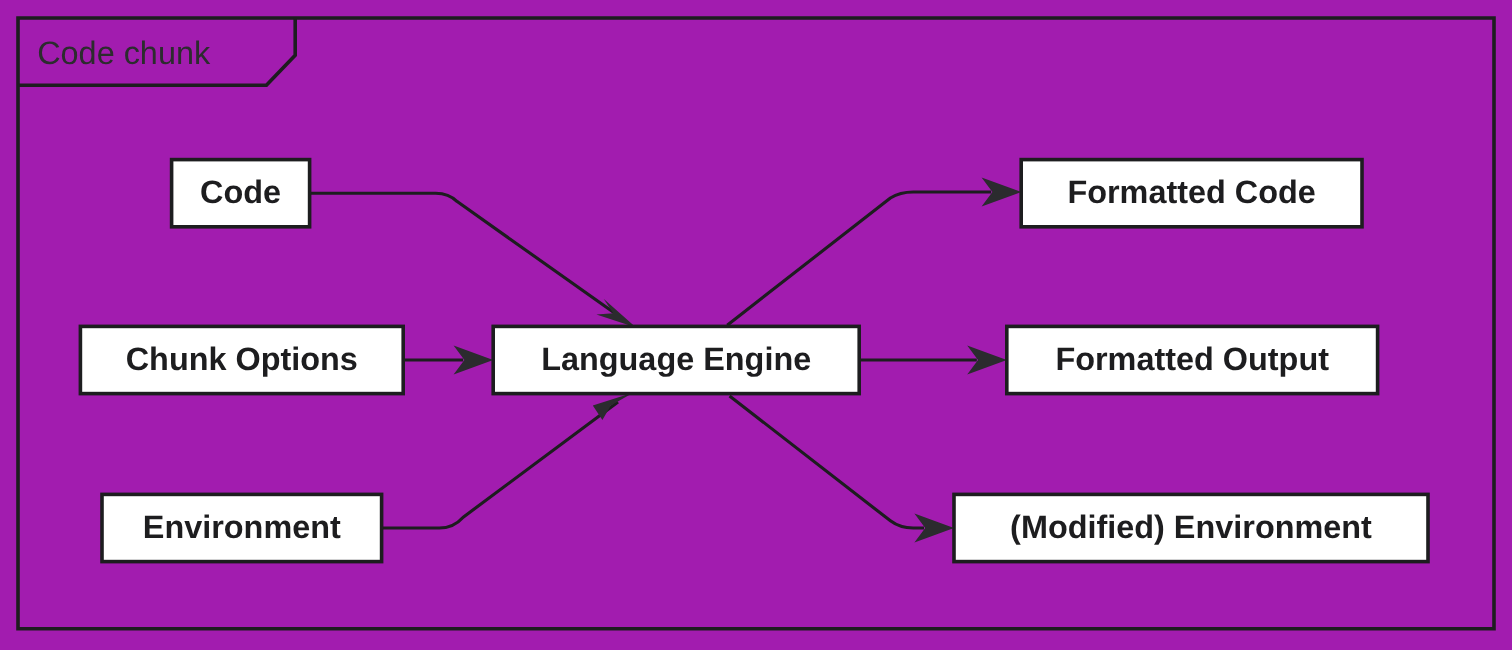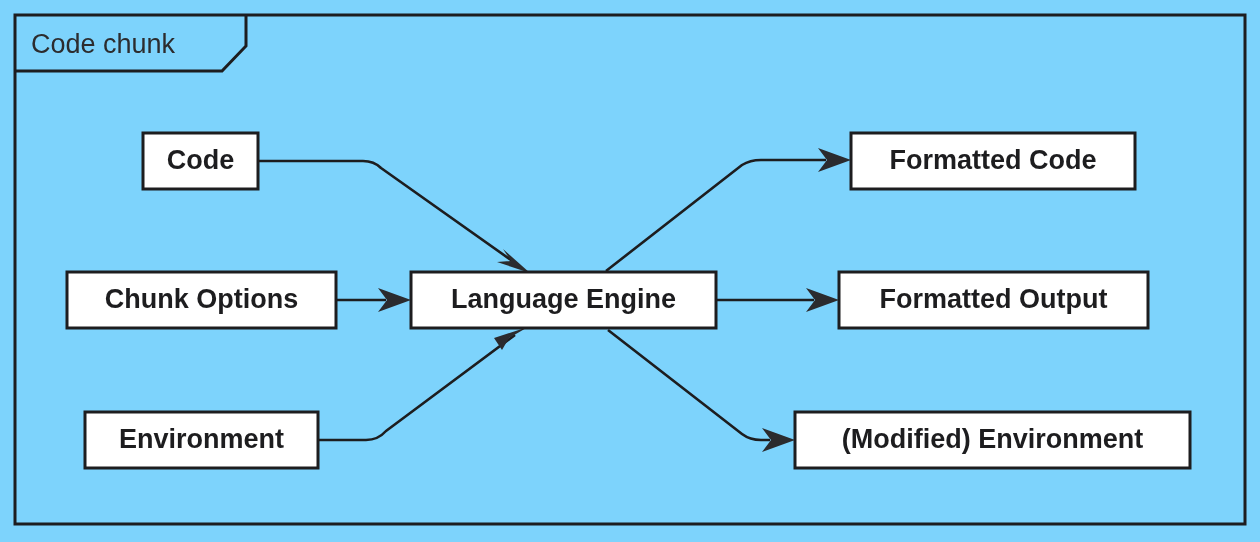--- a/index.html
+++ b/index.html
@@ -7,21 +7,21 @@
     padding: 0;
     background: #ffffff;
   }
   body {
     font-family: "Liberation Sans", sans-serif;
   }
   #canvas {
     position: relative;
     width: 1260px;
     height: 542px;
-    background: #7dd3fc;
+    background: #a21caf;
     overflow: hidden;
   }
   #diagram-svg {
     position: absolute;
     left: 0;
     top: 0;
     width: 1260px;
     height: 542px;
   }
   .node-rect {

